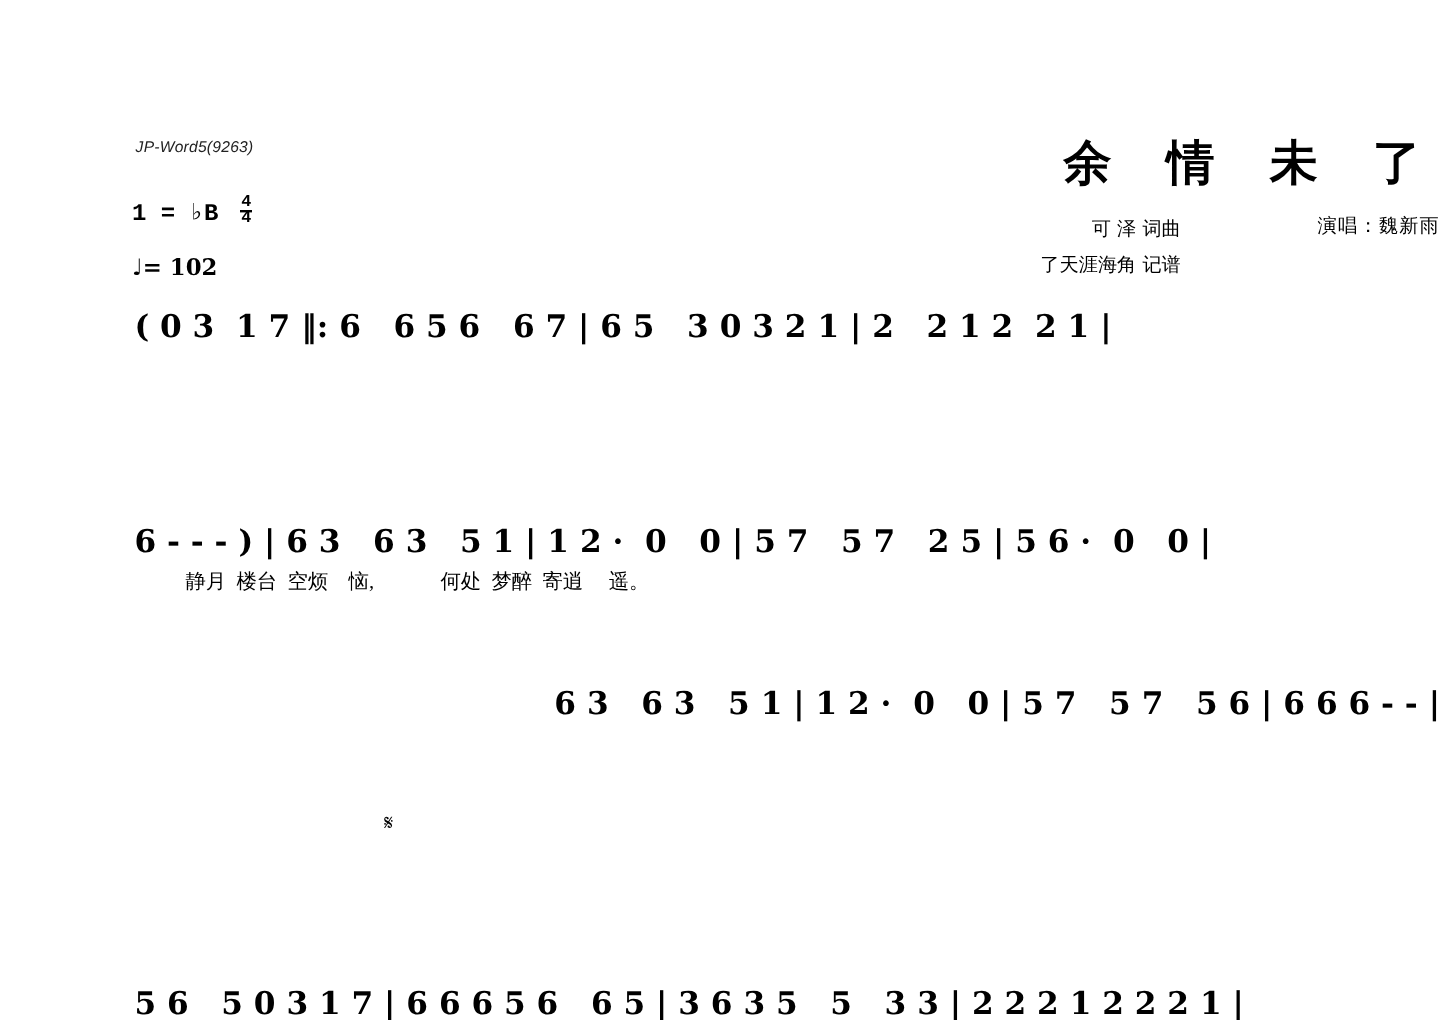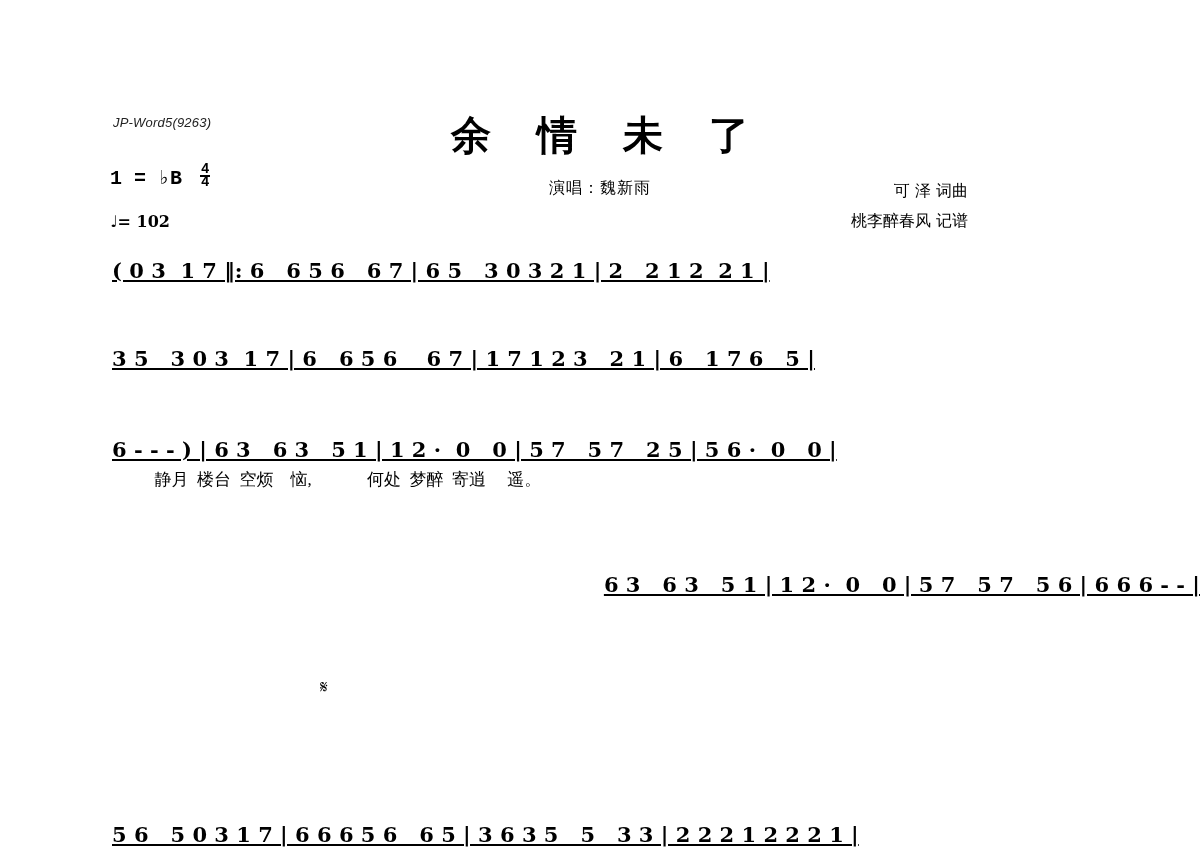--- a/index.html
+++ b/index.html
@@ -4,40 +4,40 @@
 <style>
   html,body{margin:0;padding:0;}
   body{
     width:1200px;height:850px;
     background:#ffffff;
     font-family:"Liberation Serif", serif;
     color:#000;
     position:relative;
     overflow:hidden;
   }
-  .sheet{position:relative;width:1076px;height:850px;}
+  .sheet{position:relative;width:1076px;height:850px;padding-left:16px;}
 
   .corner-id{
     position:absolute;left:113px;top:115px;
     font-family:"Liberation Sans", sans-serif;
     font-style:italic;font-size:13px;color:#222;
     letter-spacing:.2px;
   }
 
   .title{
     position:absolute;top:108px;left:0;width:1200px;
-    text-align:center;
+    text-align:right;
     font-family:"DejaVu Sans", sans-serif;
     font-weight:bold;font-size:40px;
     letter-spacing:16px;
     text-indent:16px;
   }
   .subtitle{
     position:absolute;top:178px;left:0;width:1200px;
-    text-align:center;
+    text-align:right;
     font-family:"DejaVu Sans", sans-serif;
     font-size:16px;
     letter-spacing:1px;
   }
 
   .credits{
     position:absolute;right:108px;top:176px;
     font-family:"DejaVu Sans", sans-serif;
     font-size:16px;
     text-align:right;
@@ -53,35 +53,34 @@
     display:inline-block;vertical-align:-2px;
     font-size:14px;line-height:11px;font-weight:bold;
     text-align:center;margin-left:6px;
   }
   .meter i{display:block;font-style:normal;}
   .meter i.top{border-bottom:2px solid #000;padding:0 1px;}
 
   .tempo{
     position:absolute;left:110px;top:212px;
     font-family:"DejaVu Serif", serif;
-    font-size:16px;font-weight:bold;
+    font-size:19px;font-weight:bold;
   }
 
   
   .row{
     position:absolute;left:0;width:1200px;
   }
   .music{
     font-family:"DejaVu Serif", serif;
-    font-size:21px;
+    font-size:26px;
     font-weight:bold;
     white-space:pre;
     letter-spacing:0px;
     padding-left:112px;
-    text-decoration:underline;
   }
   .lyrics{
     font-family:Liberation Serif, serif;
     font-size:17px;
     white-space:pre;
     padding-left:112px;
     margin-top:6px;
   }
   .segno{
     font-family:"DejaVu Sans", serif;font-size:18px;
@@ -92,40 +91,37 @@
 
 <div class="sheet">
 
   <div class="corner-id">JP-Word5(9263)</div>
 
   <div class="title">余 情 未 了</div>
   <div class="subtitle">演唱：魏新雨</div>
 
   <div class="credits">
     <div>可        泽  词曲</div>
-    <div>桃李醉春风  记谱</div>
+    <div>了天涯海角  记谱</div>
   </div>
 
   <div class="keysig">
     <span>1 = ♭B</span>
     <span class="meter">
       <i class="top">4</i>
       <i>4</i>
     </span>
   </div>
 
   <div class="tempo">♩= 102</div>
 
   <div class="row" style="top:258px;">
     <div class="music">( 0 3  1 7 ‖: 6   6 5 6   6 7 | 6 5   3 0 3 2 1 | 2   2 1 2  2 1 |</div>
   </div>
 
-  <div class="row" style="top:346px;">
-    <div class="music">3 5   3 0 3  1 7 | 6   6 5 6    6 7 | 1 7 1 2 3   2 1 | 6   1 7 6   5 |</div>
-  </div>
 
   <div class="row" style="top:437px;">
     <div class="music">6 - - - ) | 6 3   6 3   5 1 | 1 2 ·  0   0 | 5 7   5 7   2 5 | 5 6 ·  0   0 |</div>
     <div class="lyrics">          静月  楼台  空烦    恼,             何处  梦醉  寄逍     遥。</div>
   </div>
 
   <div class="row" style="top:572px;text-align:right;">
     <div class="music">6 3   6 3   5 1 | 1 2 ·  0   0 | 5 7   5 7   5 6 | 6 6 6 - - |</div>
   </div>
 

